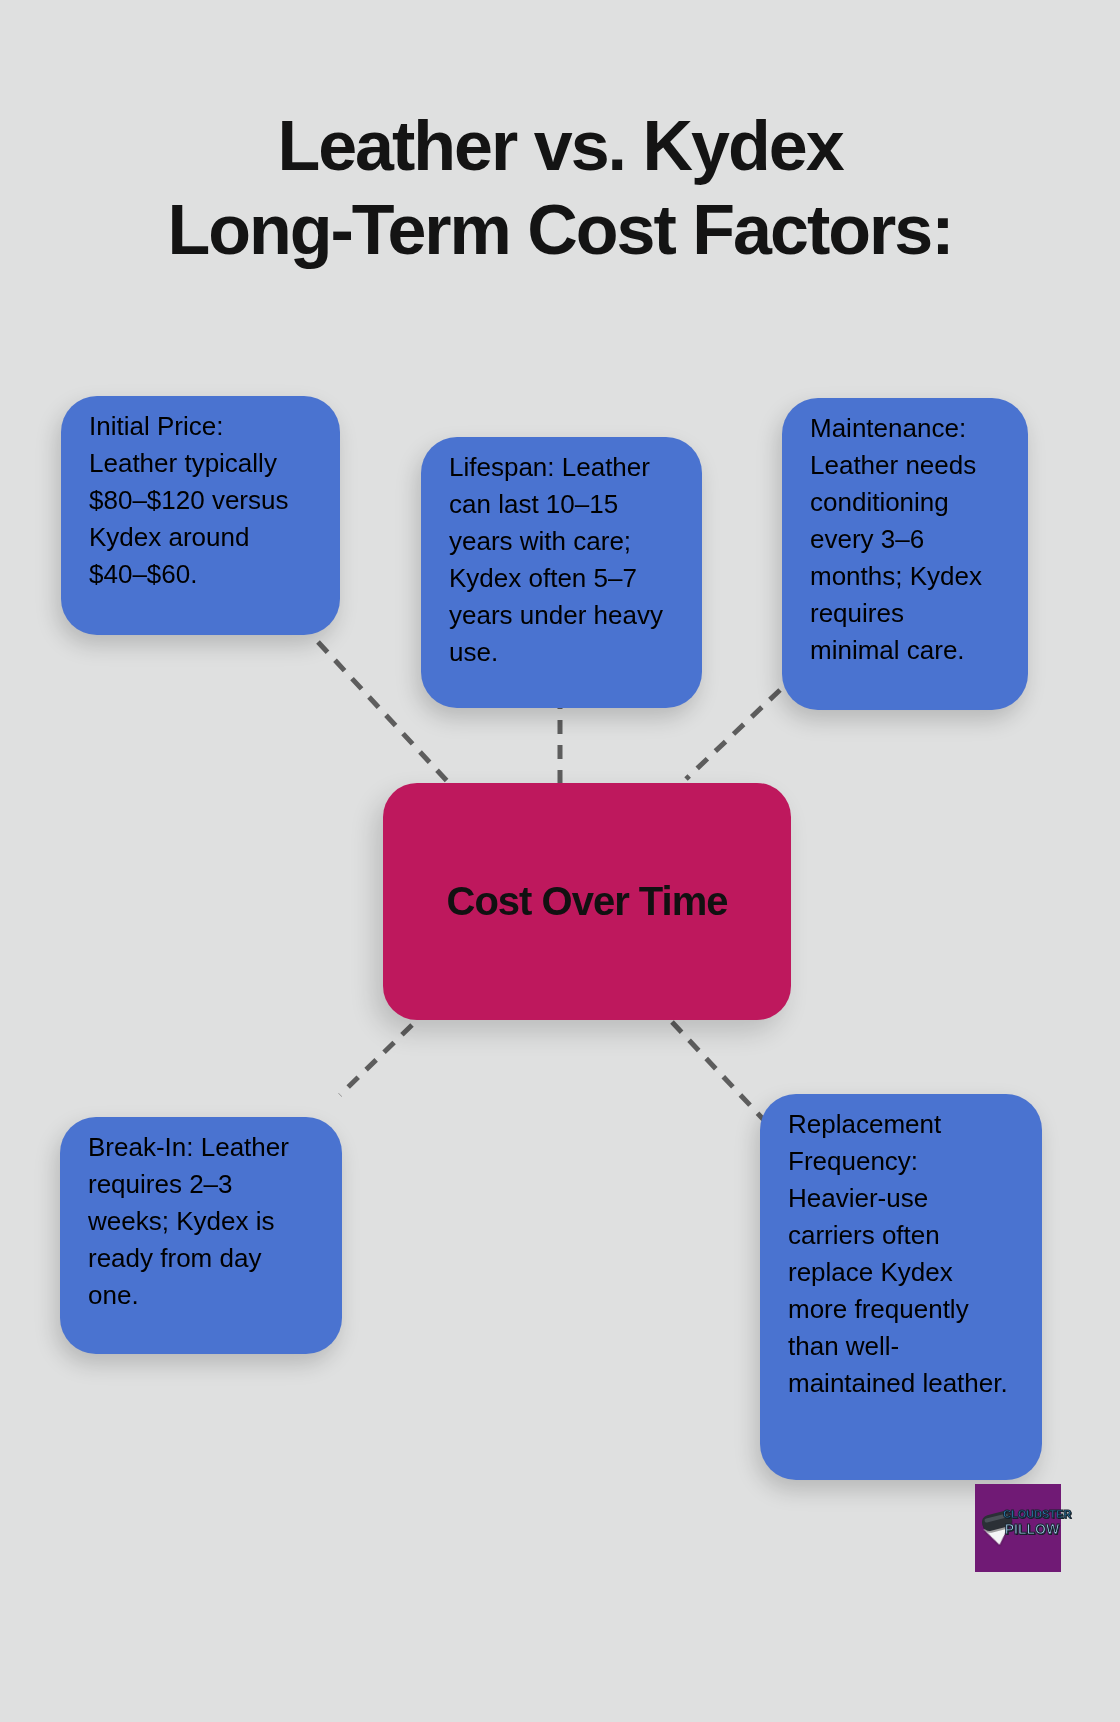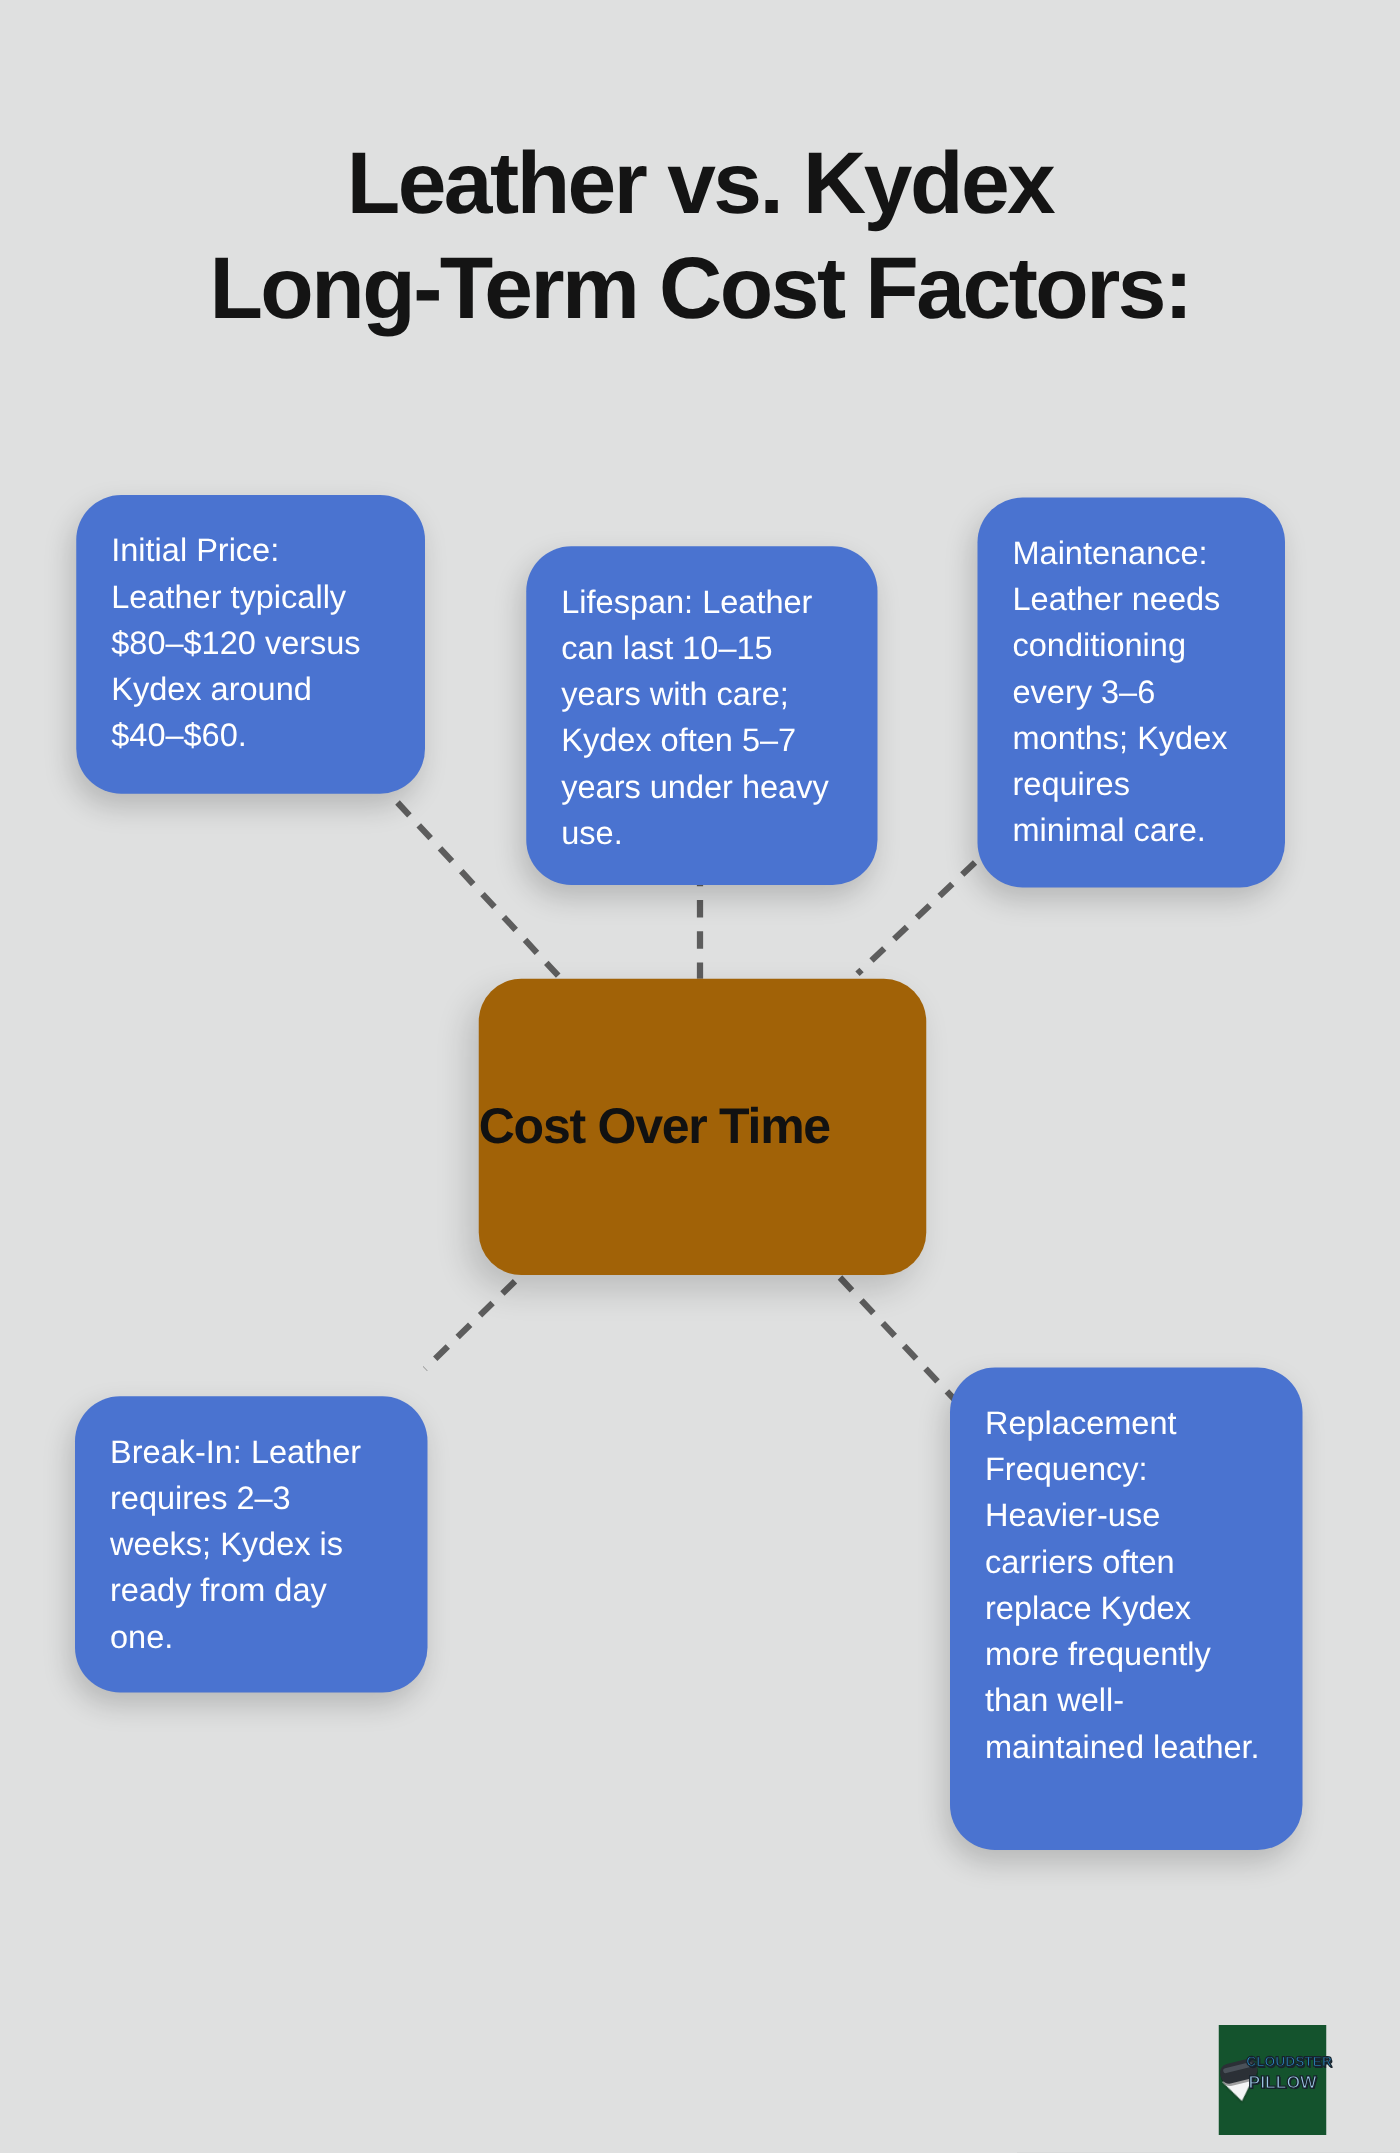--- a/index.html
+++ b/index.html
@@ -10,42 +10,42 @@
   }
   .title{
     position:absolute;left:0;top:104px;width:1120px;
     text-align:center;color:#141414;font-weight:bold;
     font-size:70px;line-height:84px;letter-spacing:-2px;
   }
   .connectors{position:absolute;left:0;top:0;width:1120px;height:1722px;}
   .factor-card{
     position:absolute;box-sizing:border-box;
     background:#4a73d0;border-radius:36px;
-    color:#ffffff;font-size:26px;line-height:37px;
-    padding:26px 28px;
+    color:#000000;font-size:26px;line-height:37px;
+    padding:12px 28px;
     box-shadow:-4px 10px 22px rgba(0,0,0,0.18);
   }
   .card-1{left:61px;top:396px;width:279px;height:239px;}
   .card-2{left:421px;top:399px;width:281px;height:271px;margin-top:38px;}
   .card-3{left:782px;top:398px;width:246px;height:312px;}
   .card-4{left:60px;top:1091px;width:282px;height:237px;margin-top:26px;}
   .card-5{left:760px;top:1094px;width:282px;height:386px;}
   .center-node{
-    position:absolute;left:383px;top:783px;width:358px;height:237px;
-    background:#a16207;border-radius:34px;
-    display:flex;align-items:center;
+    position:absolute;left:383px;top:783px;width:408px;height:237px;
+    background:#be185d;border-radius:34px;
+    display:flex;align-items:center;justify-content:center;
     box-shadow:-8px 12px 26px rgba(0,0,0,0.16);
   }
   .center-node .label{
     color:#111111;font-weight:bold;font-size:40px;letter-spacing:-1px;
   }
   .logo-box{
-    position:absolute;left:975px;top:1620px;width:86px;height:88px;
-    background:#14532d;
-    display:flex;align-items:center;justify-content:flex-start;
+    position:absolute;left:975px;top:1484px;width:86px;height:88px;
+    background:#701a75;
+    display:flex;align-items:center;justify-content:flex-end;
   }
   .logo-inner{position:relative;width:80px;height:42px;}
   .pillow-icon{
     position:absolute;left:1px;top:6px;width:30px;height:16px;
     background:#2b3036;border-radius:7px;
     transform:rotate(-14deg);
     box-shadow:0 2px 0 rgba(0,0,0,0.35);
   }
   .pillow-icon::before{
     content:"";position:absolute;left:3px;top:3px;width:24px;height:4px;

